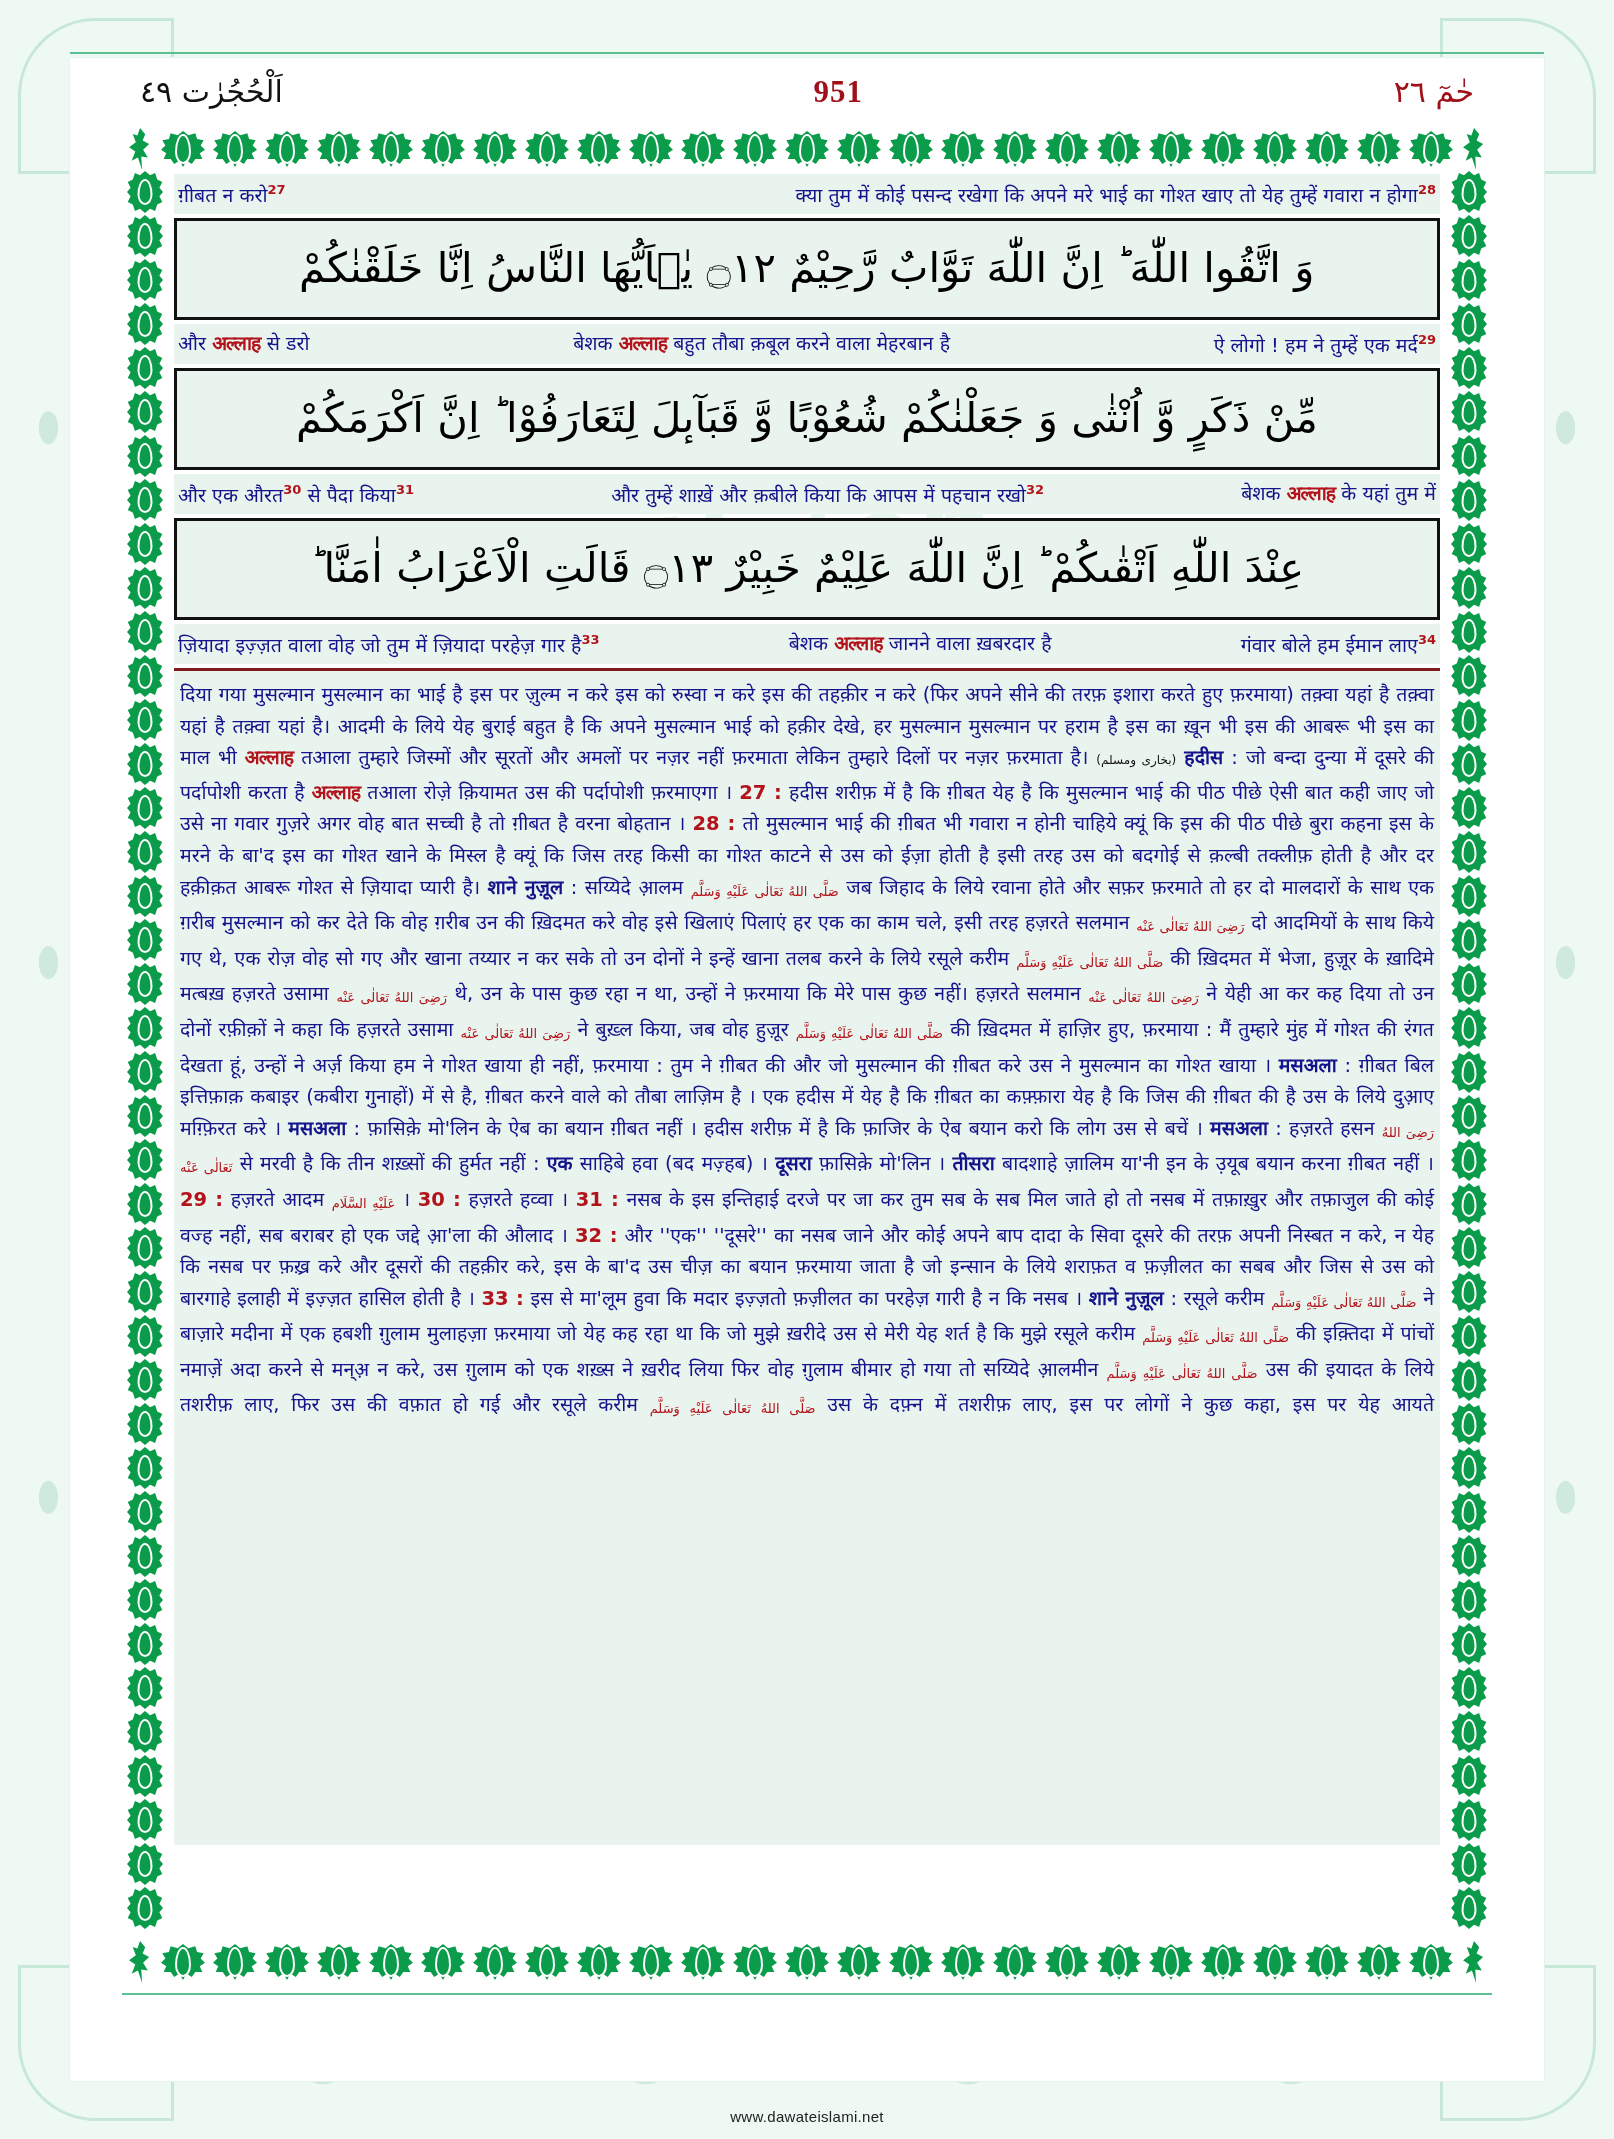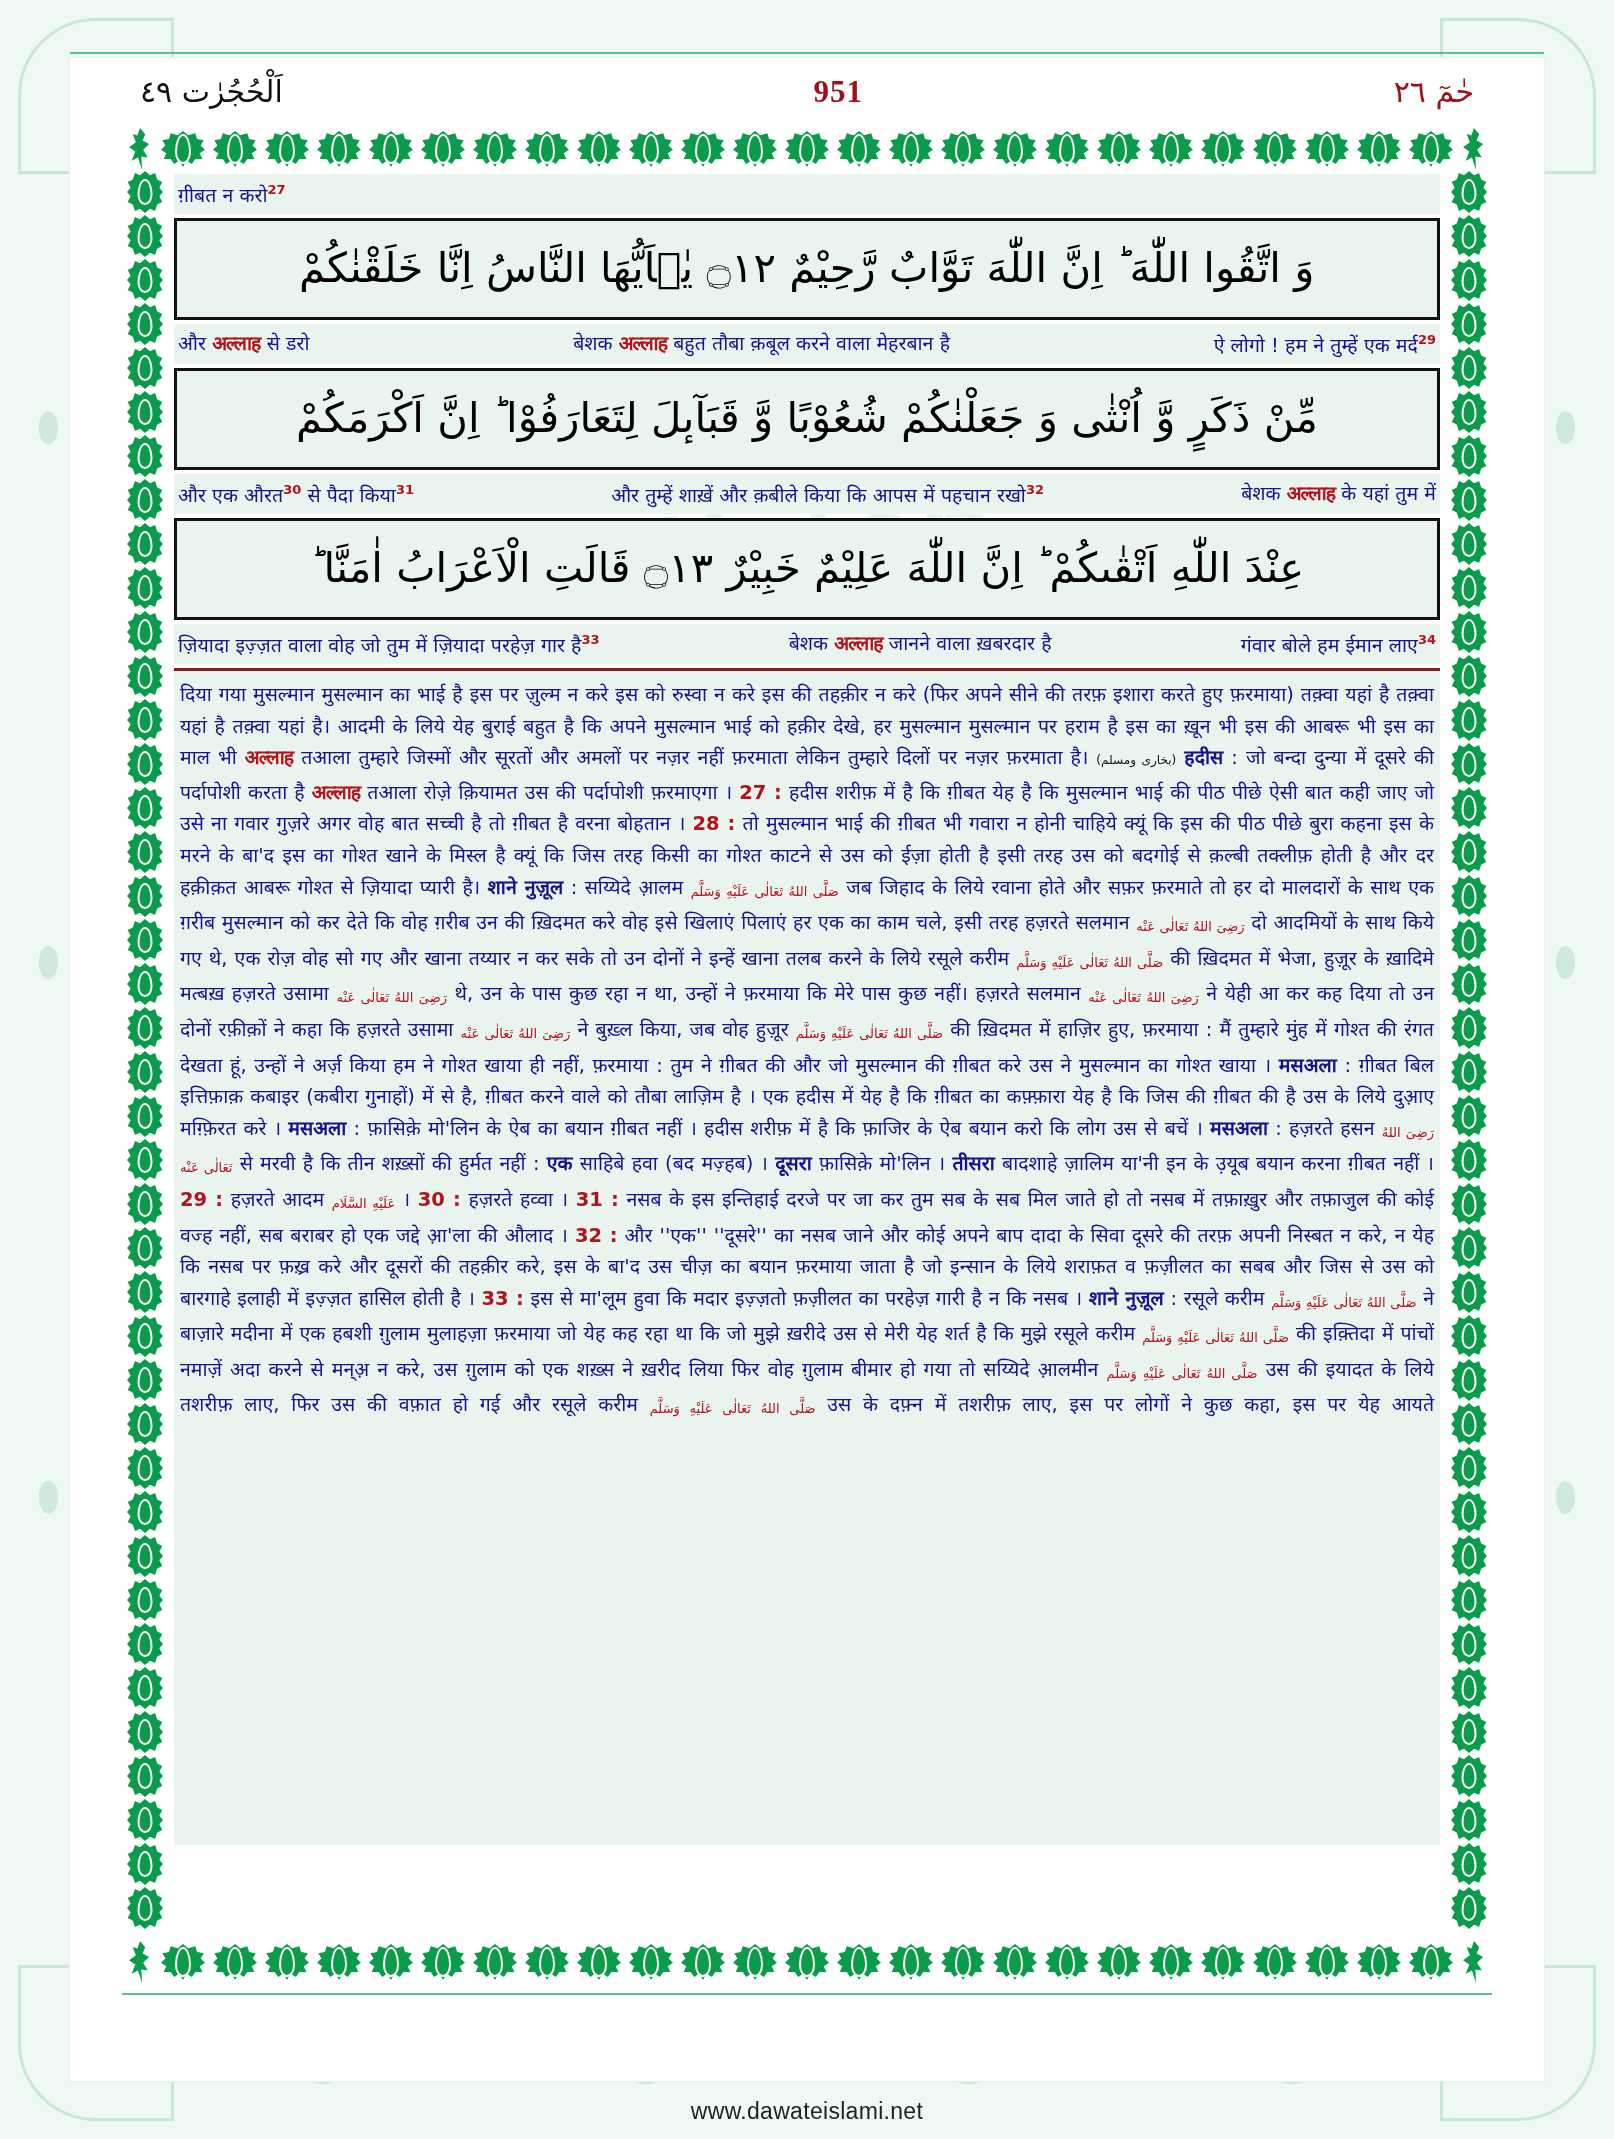--- a/index.html
+++ b/index.html
@@ -237,21 +237,21 @@
     position:absolute;left:0;right:0;bottom:52px;
     text-align:center;
     font-family:"DejaVu Sans", sans-serif;
     font-size:30px;color:#a01019;
     direction:rtl;line-height:1;
   }
   .footer-url{
     position:absolute;left:0;right:0;bottom:-44px;
     text-align:center;
     font-family:"Liberation Sans", sans-serif;
-    font-size:23px;color:#222;letter-spacing:.3px;
+    font-size:15px;color:#222;letter-spacing:.3px;
   }
   .footer-rule{
     position:absolute;left:52px;right:52px;bottom:86px;
     height:2px;background:#5cbf91;
   }
   .header-rule{
     position:absolute;left:0;right:0;top:-6px;height:2px;background:#5cbf91;
   }
 </style>
 </head>
@@ -389,20 +389,23 @@
       </div>
 
     <div class="content">
 
       <div class="watermark">Watch</div>
 
       <div class="trans-strip">
         <div class="trans-seg">
           <span>ग़ीबत न करो</span><sup>27</sup>
         </div>
+        <div class="trans-seg">
+          <span>क्या तुम में कोई पसन्द रखेगा कि अपने मरे भाई का गोश्त खाए तो येह तुम्हें गवारा न होगा</span><sup>28</sup>
+        </div>
       </div>
 
       <div class="ayah-box">
         <div class="ayah-text">وَ اتَّقُوا اللّٰهَ ؕ اِنَّ اللّٰهَ تَوَّابٌ رَّحِیْمٌ ۝۱۲ یٰۤاَیُّهَا النَّاسُ اِنَّا خَلَقْنٰكُمْ</div>
       </div>
       <div class="trans-strip">
         <div class="trans-seg">
           <span>और </span><span class="allah">अल्लाह</span><span> से डरो</span>
         </div>
         <div class="trans-seg">

